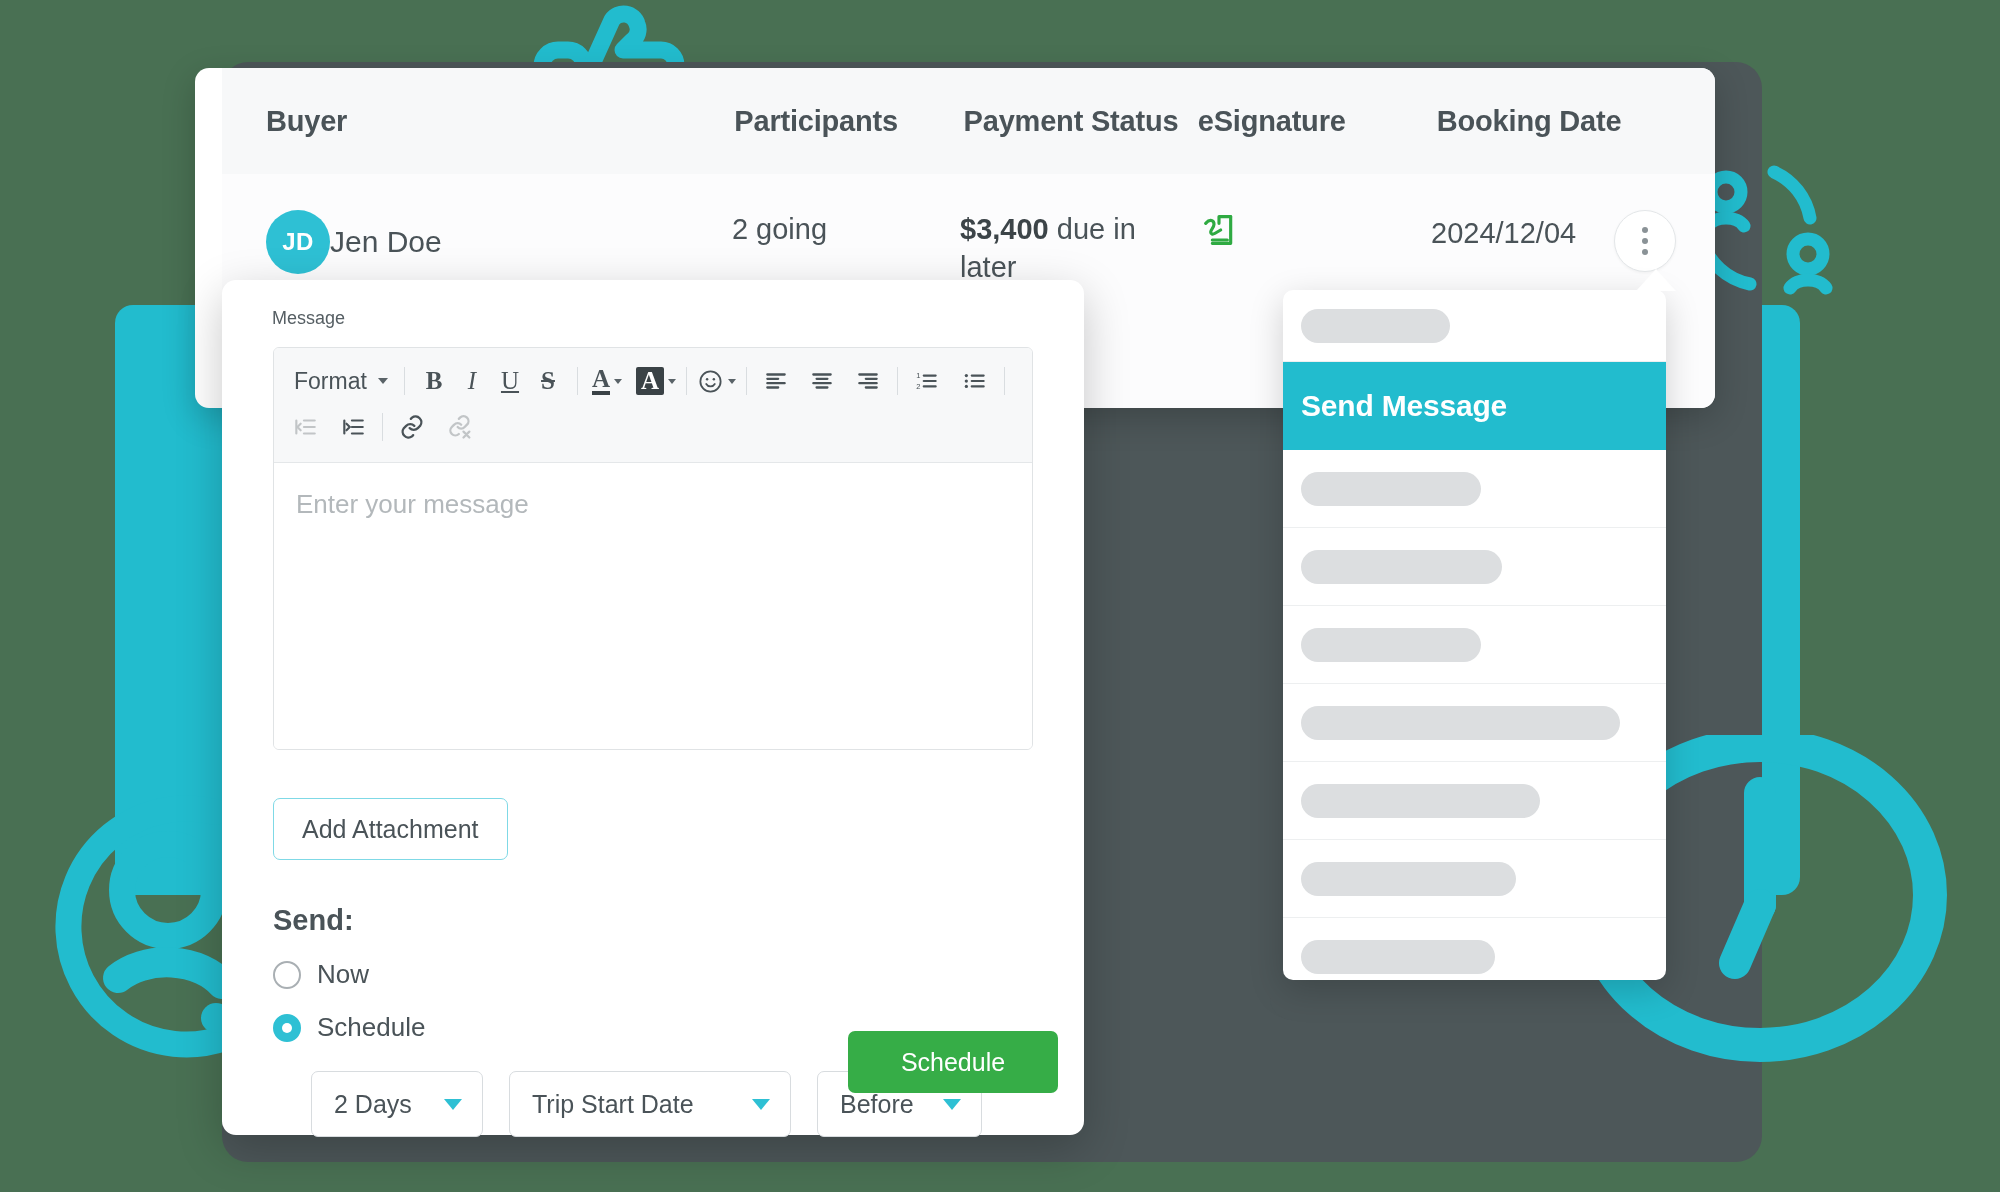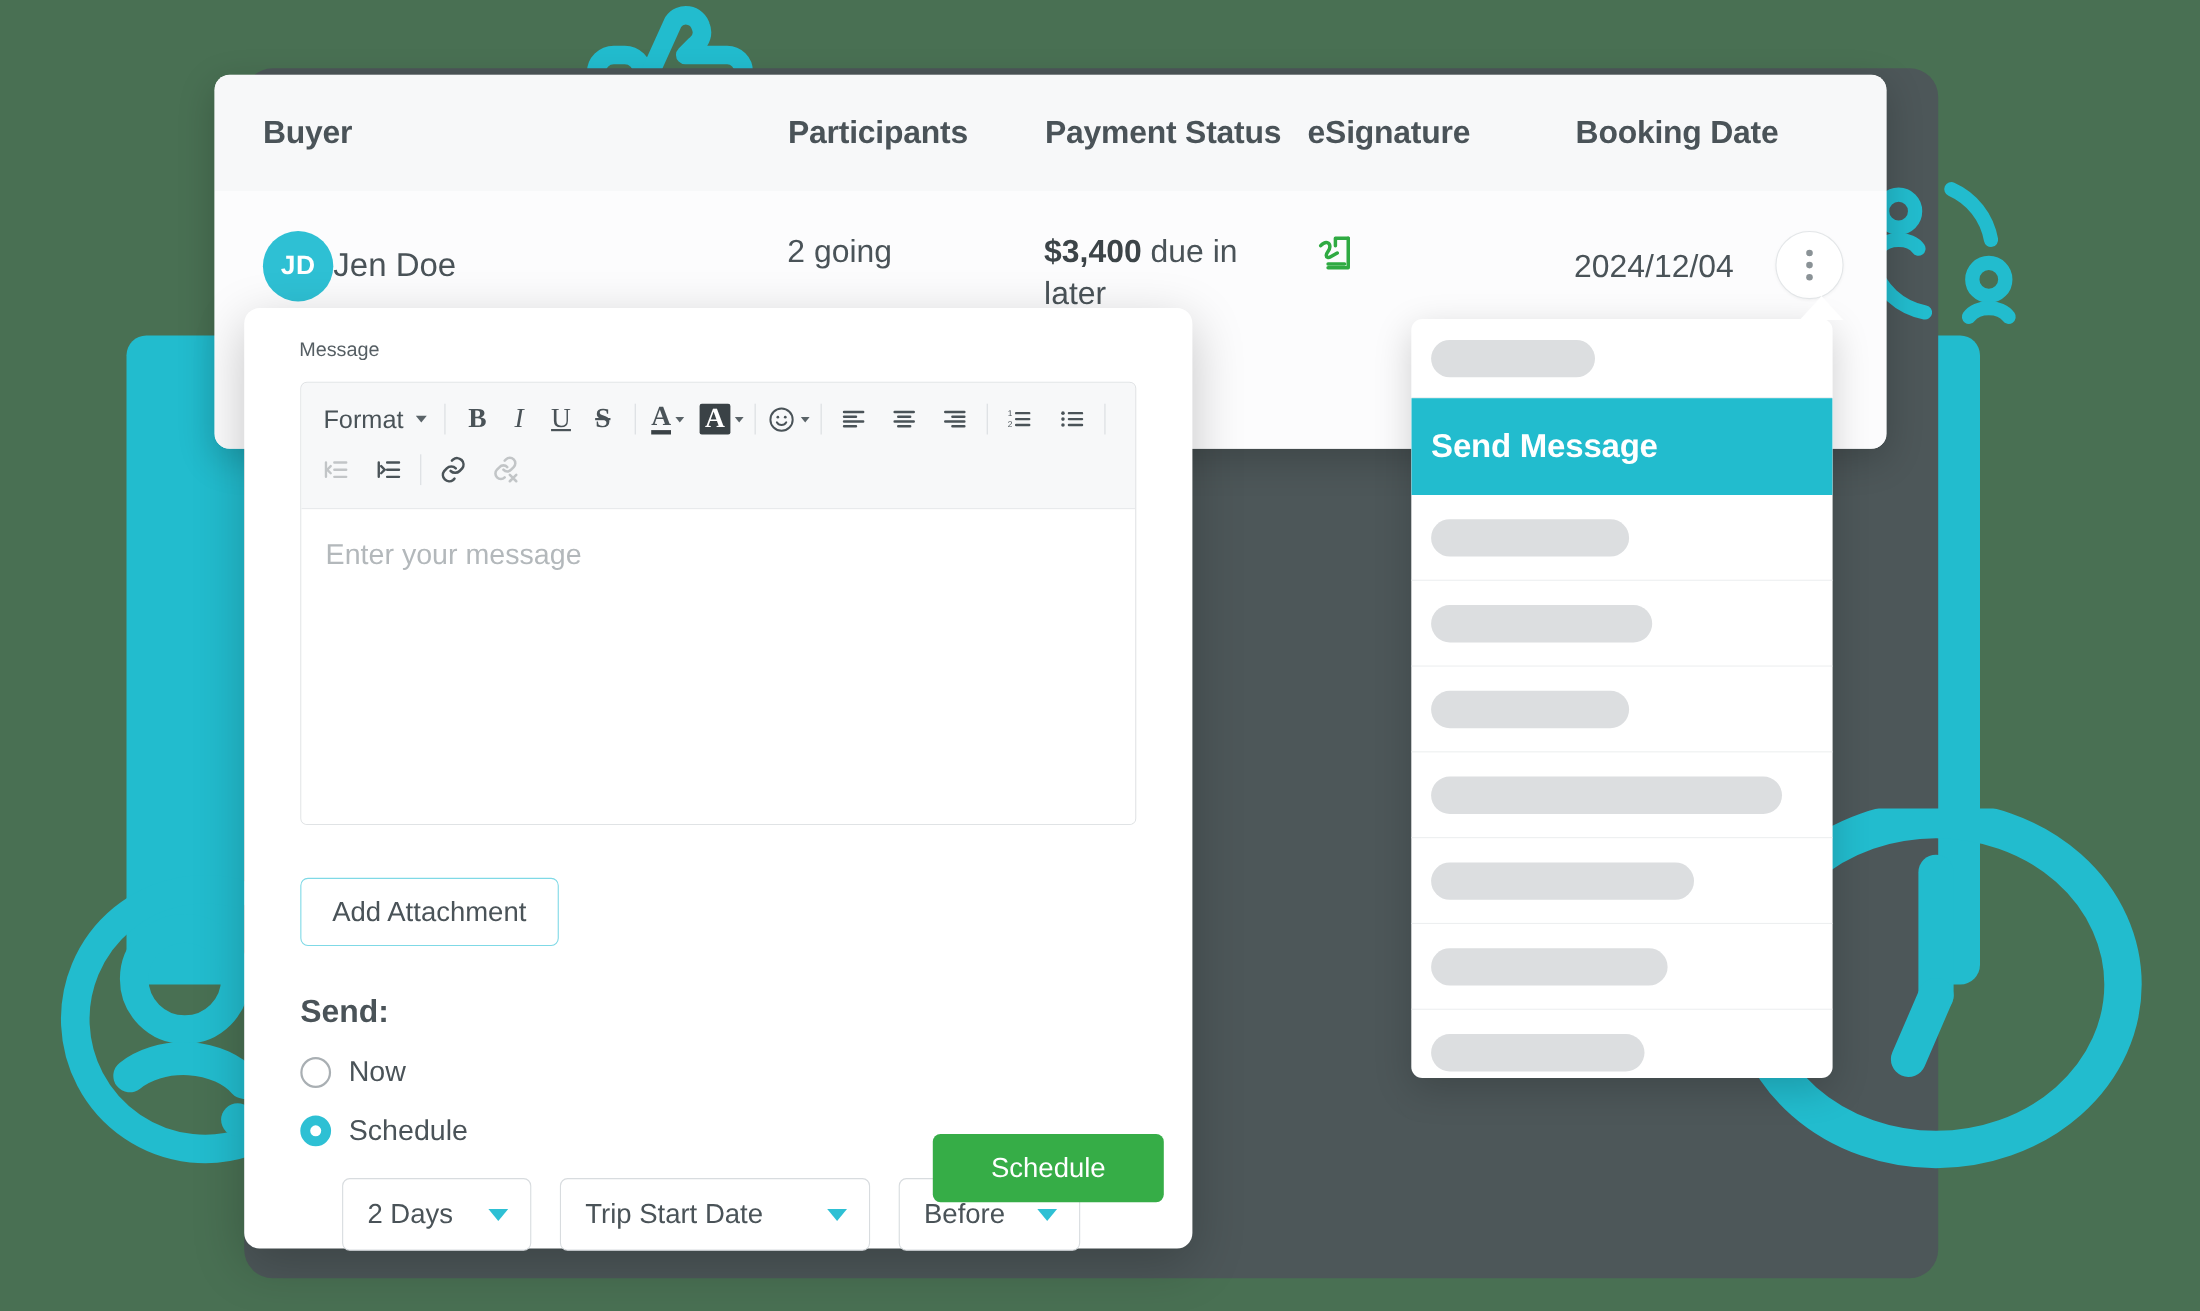--- a/index.html
+++ b/index.html
@@ -63,20 +63,21 @@
   
   .table-panel {
     position: absolute;
     left: 195px; top: 68px;
     width: 1520px; height: 340px;
     background: #FFFFFF;
     border-radius: 14px;
     box-shadow: 0 10px 34px rgba(0,0,0,0.20);
     z-index: 7;
     overflow: hidden;
+    padding-left: 27px;
   }
 
   .table-head {
     display: flex;
     align-items: center;
     height: 106px;
     background: #F7F8F9;
     padding: 0 44px;
   }
   .table-head .th {
@@ -119,21 +120,21 @@
     justify-content: center;
     letter-spacing: 0.5px;
     flex: none;
   }
   .buyer-name { font-size: 30px; color: #4A5358; }
 
   .pay-amount { font-weight: 700; color: #3C4448; }
 
   .esig-cell { padding-left: 6px; }
 
-  .date-cell { display: flex; align-items: center; gap: 38px; }
+  .date-cell { display: flex; align-items: flex-start; gap: 38px; }
   .date-text { font-size: 29px; color: #4A5358; padding-top: 4px; }
   .kebab-btn {
     width: 62px; height: 62px;
     border-radius: 50%;
     background: #FFFFFF;
     border: 1px solid #E3E6E8;
     display: flex;
     flex-direction: column;
     align-items: center;
     justify-content: center;

